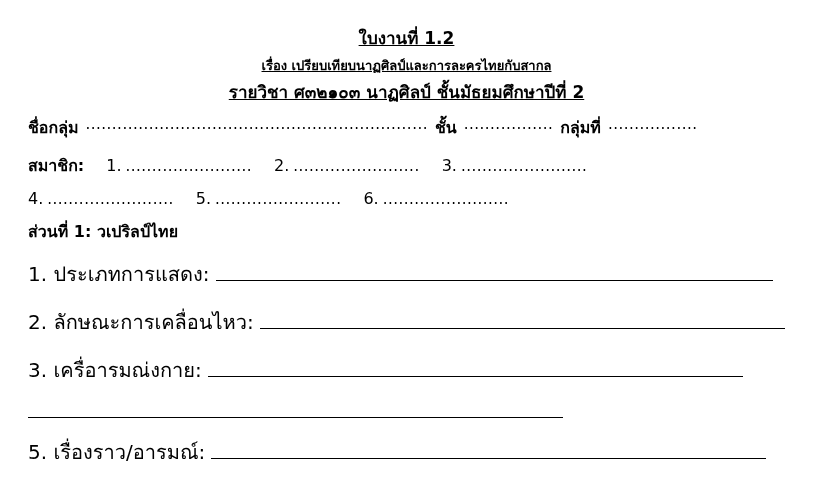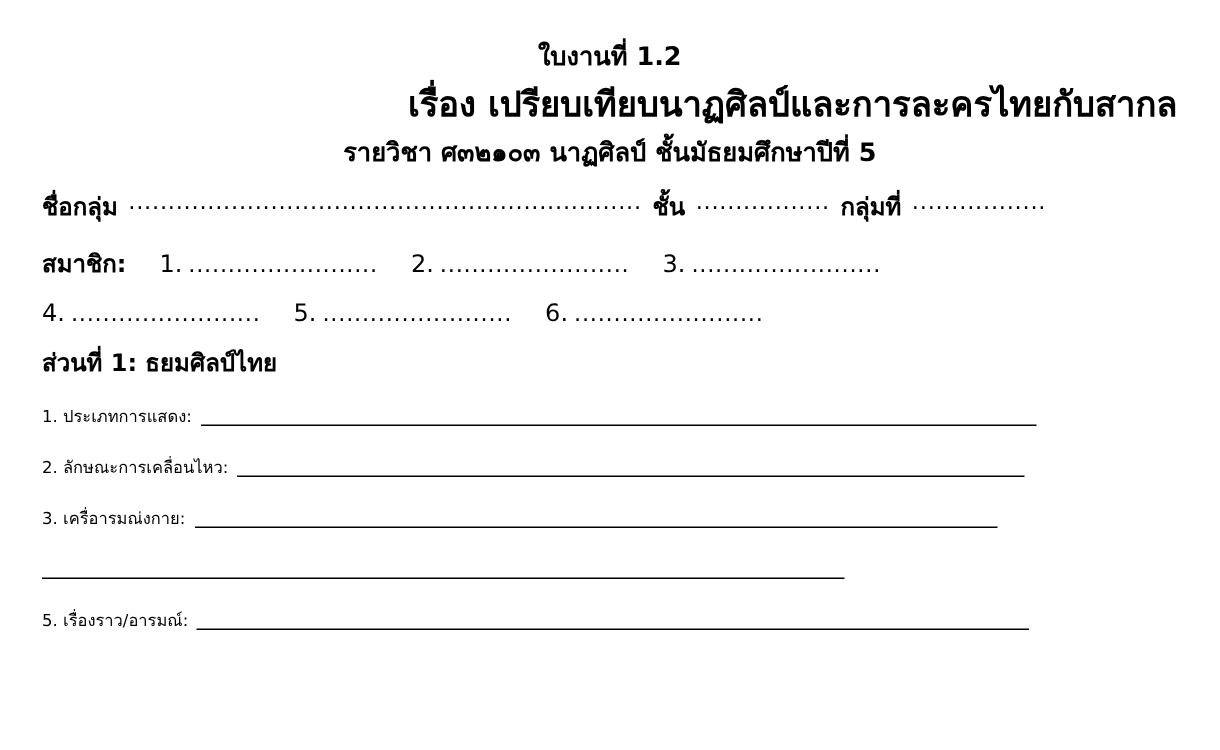--- a/index.html
+++ b/index.html
@@ -22,23 +22,24 @@
     padding: 30px 28px 0 28px;
   }
   .title-block {
     text-align: center;
     font-weight: bold;
     font-size: 17px;
     line-height: 1.0;
   }
   .title-line {
     margin: 0 0 12px 0;
+    text-decoration: underline;
   }
   .title-line.l1 { font-size: 17px; }
-  .title-line.l2 { font-size: 23px; text-align: right; }
+  .title-line.l2 { font-size: 13px; }
   .title-line.l3 { font-size: 17px; }
 
   .body-block {
     margin-top: 14px;
     font-size: 16px;
   }
   .row {
     display: flex;
     align-items: flex-start;
     margin-bottom: 13px;
@@ -81,21 +82,21 @@
   .section-row {
     margin-bottom: 14px;
     font-size: 16px;
     font-weight: bold;
     white-space: nowrap;
   }
   .q-row {
     display: flex;
     align-items: center;
     margin-bottom: 16px;
-    font-size: 11px;
+    font-size: 20px;
     white-space: nowrap;
   }
   .q-label {
     flex: 0 0 auto;
     padding-right: 6px;
   }
   .q-line {
     flex: 1 1 auto;
     border-bottom: 1px solid #000;
     height: 15px;
@@ -108,21 +109,21 @@
   .q-line.short-5 { max-width: 555px; }
 </style>
 </head>
 <body>
 
 <div class="page">
 
   <div class="title-block">
     <div class="title-line l1">ใบงานที่ 1.2</div>
     <div class="title-line l2">เรื่อง เปรียบเทียบนาฏศิลป์และการละครไทยกับสากล</div>
-    <div class="title-line l3">รายวิชา ศ๓๒๑๐๓ นาฏศิลป์ ชั้นมัธยมศึกษาปีที่ 5</div>
+    <div class="title-line l3">รายวิชา ศ๓๒๑๐๓ นาฏศิลป์ ชั้นมัธยมศึกษาปีที่ 2</div>
   </div>
 
   <div class="body-block">
 
     <div class="row">
       <span class="lbl-bold">ชื่อกลุ่ม</span>
       <span class="gap-sm"></span>
       <span class="dots">.................................................................</span>
       <span class="gap-sm"></span>
       <span class="lbl-bold">ชั้น</span>
@@ -164,21 +165,21 @@
         <span class="member-dots">........................</span>
       </span>
       <span class="member-spacer"></span>
       <span class="member-item">
         <span class="member-num">6.</span>
         <span class="member-dots">........................</span>
       </span>
     </div>
 
 
-    <div class="section-row">ส่วนที่ 1: ธยมศิลป์ไทย</div>
+    <div class="section-row">ส่วนที่ 1: วเปริลป์ไทย</div>
 
     <div class="q-row">
       <span class="q-label">
         <span>1.</span>
         <span>ประเภทการแสดง:</span>
       </span>
       <span class="q-line short-1"></span>
     </div>
 
     <div class="q-row">

